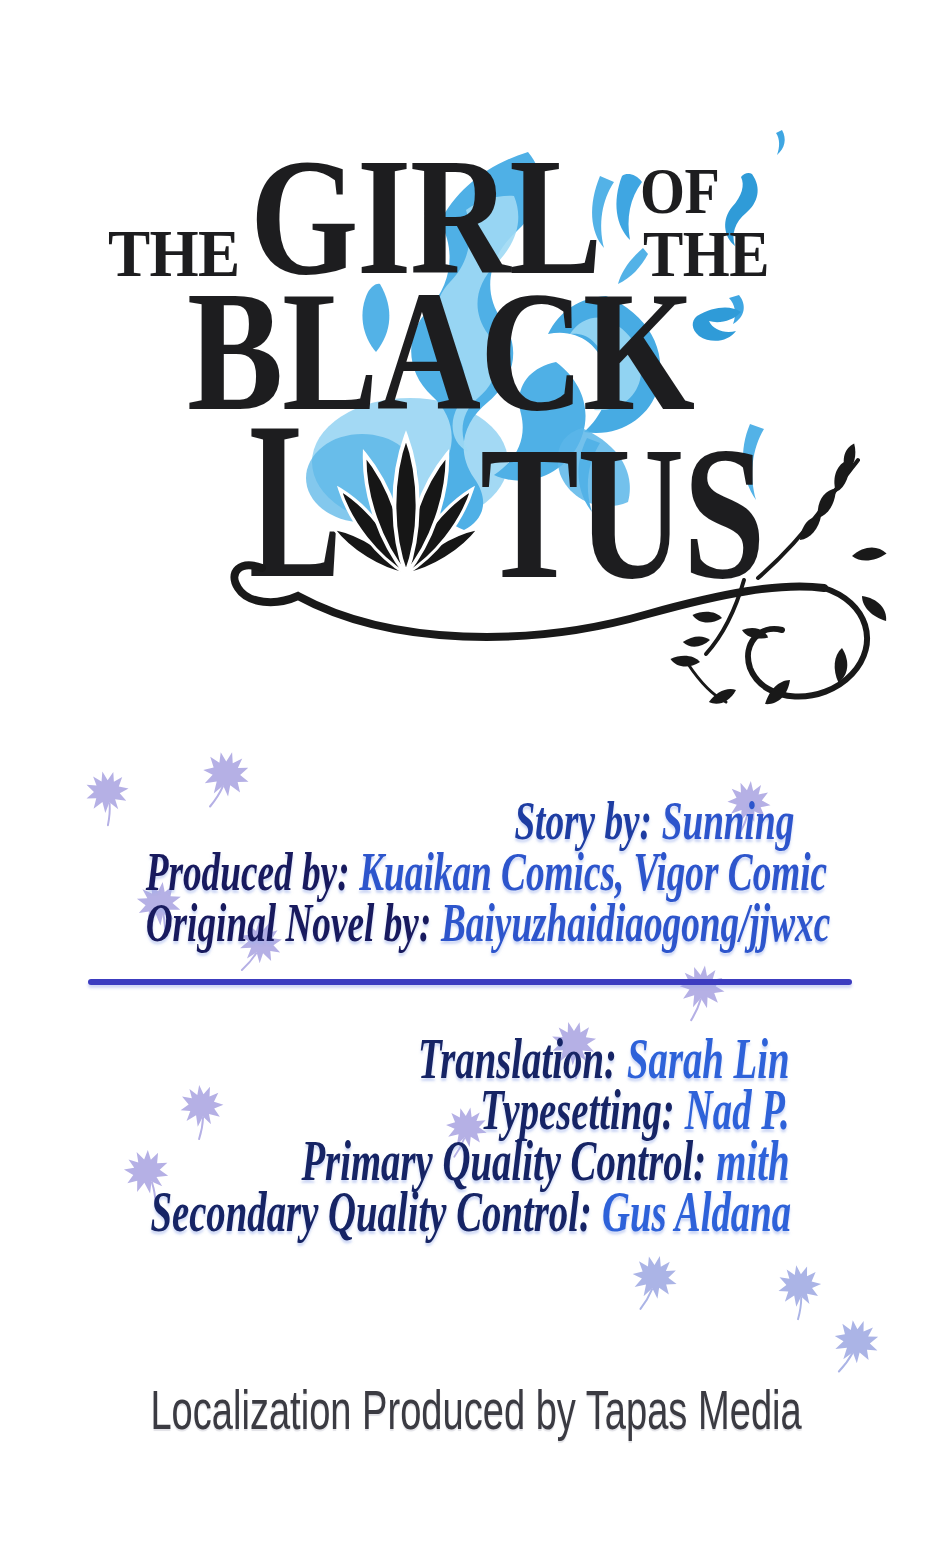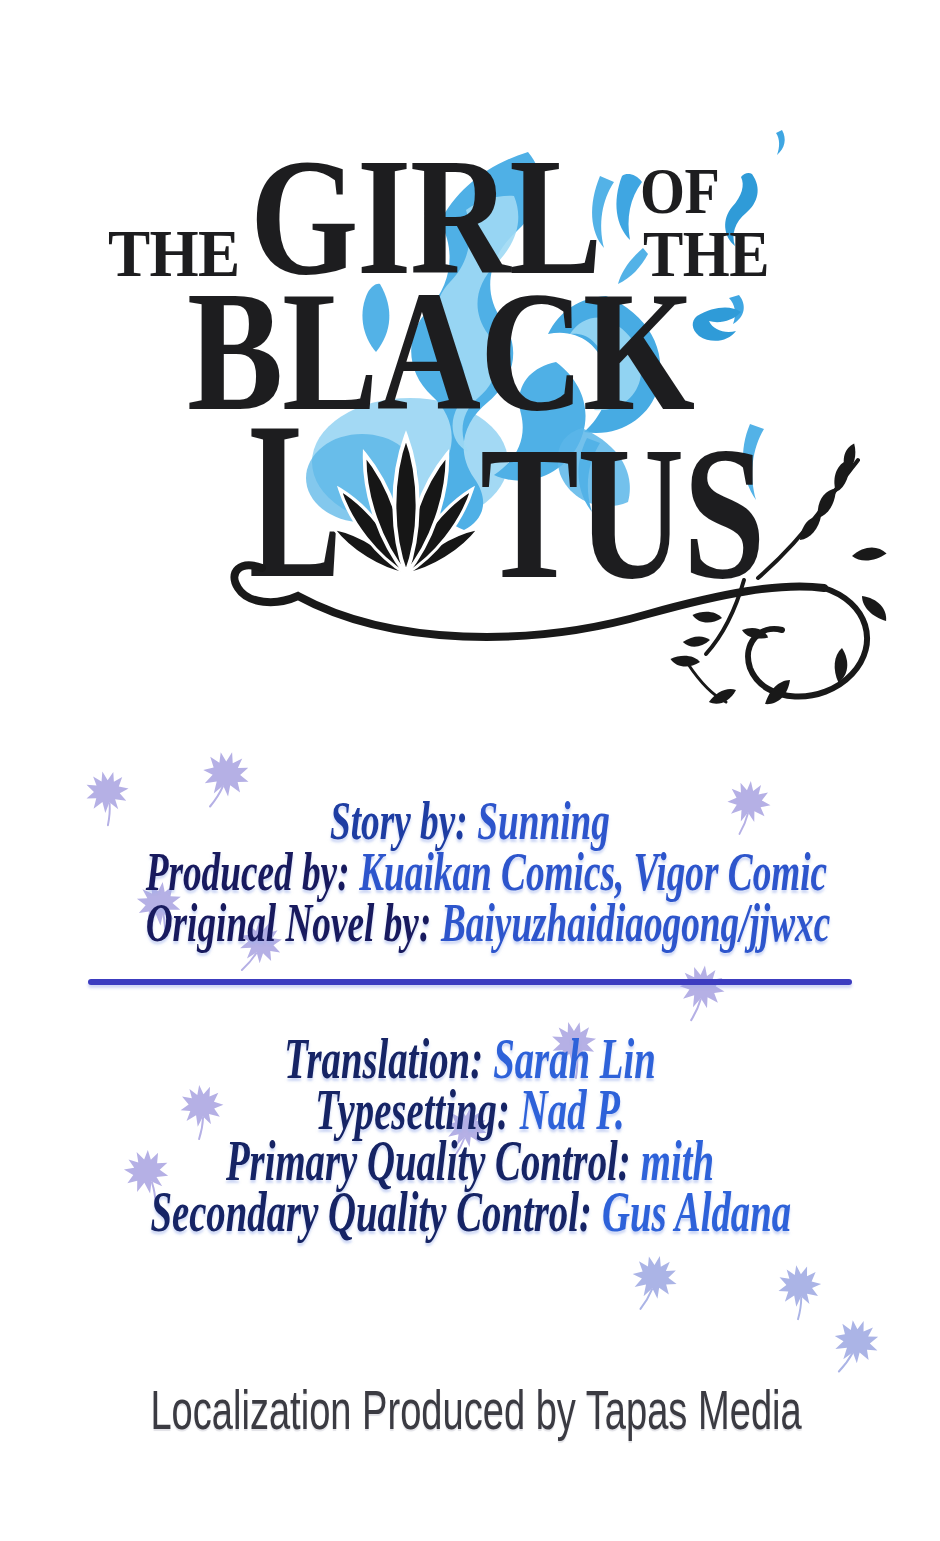--- a/index.html
+++ b/index.html
@@ -16,21 +16,21 @@
   .tw{
     position:absolute;z-index:2;color:#1d1d1f;font-weight:bold;
     line-height:1;white-space:nowrap;transform-origin:left top;
     letter-spacing:-0.01em;
   }
   #lotus{z-index:2;}
   
   .leaf{position:absolute;z-index:0;color:#b5b0e5;overflow:visible;}
   .leaf.blue{color:#abb4e6;}
   
-  .credits{position:absolute;left:0;width:940px;text-align:center;z-index:2;}
+  .credits{position:absolute;left:0;width:940px;text-align:right;z-index:2;}
   .credits .line{
     height:51px;line-height:51px;font-weight:bold;white-space:nowrap;
     transform:scaleX(0.69);transform-origin:center top;
     text-shadow:0 3px 3px rgba(155,175,235,0.5);
   }
   .c1{top:796px;}
   .c1 .line{font-size:54px;font-style:italic;}
   .c2{top:1033px;font-style:italic;}
   .c2 .line{font-size:57px;transform:scaleX(0.68);}
   .lbl{color:#181a5e;}

